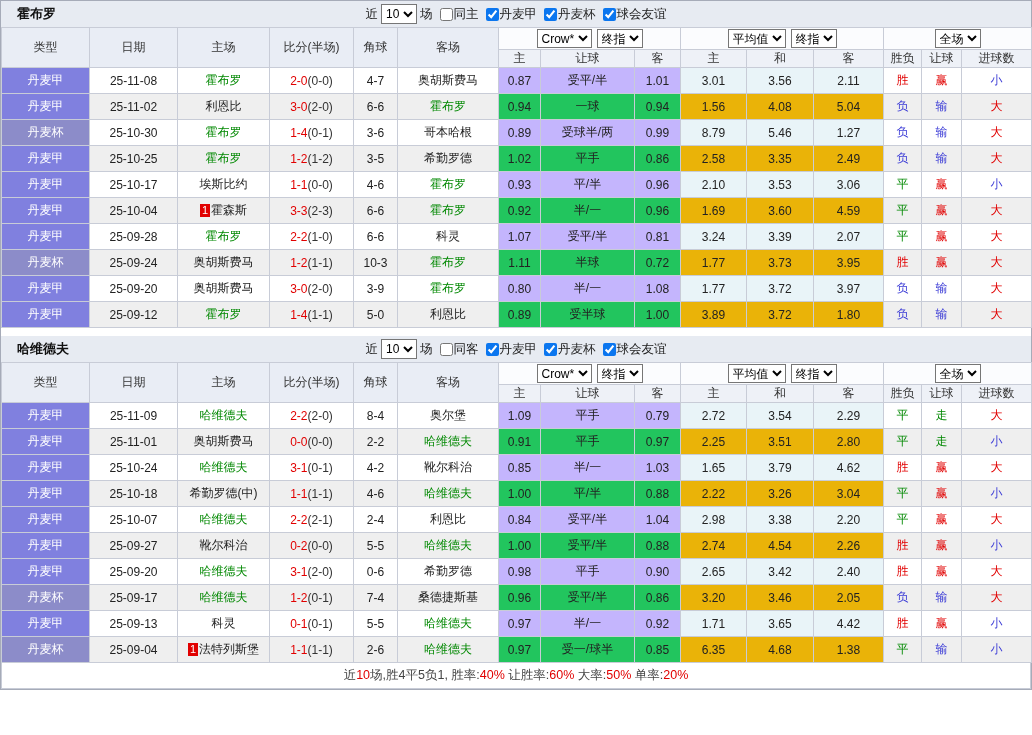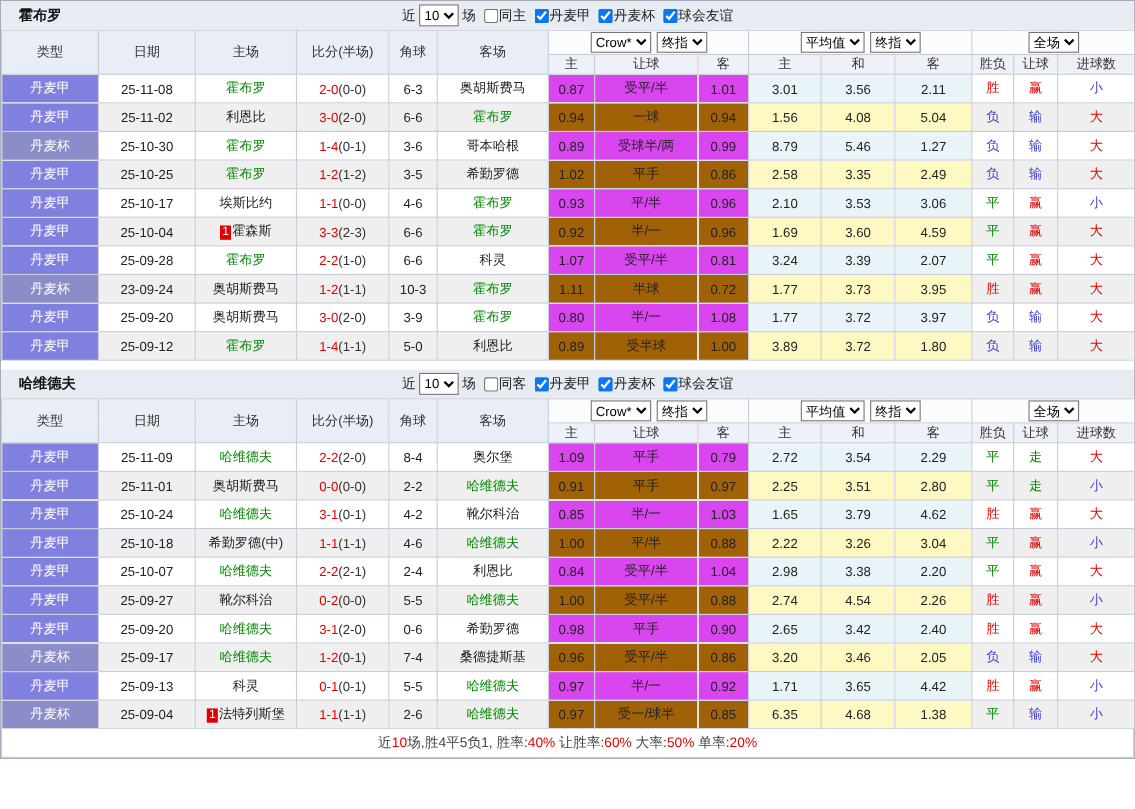--- a/index.html
+++ b/index.html
@@ -30,24 +30,24 @@
   thead td { background:#e9edf5; color:#333; }
   thead tr.hdr-top td { height:22px; }
   thead tr.hdr-sub td { height:15px; background:#eef1f7; }
   thead td.group-cell { background:#fbfcfe; }
   .group-cell .sel-wrap { display:flex; justify-content:center; align-items:center; gap:5px; }
   .group-cell select { font-size:12px; height:19px; background:#fff; border:1px solid #767676; }
 
   tr.odd td { background:#fff; }
   tr.even td { background:#efefef; }
   td.type-col { color:#fff; }
-  tr.odd td.crow-col { background:#d946ef; }
-  tr.even td.crow-col { background:#a16207; }
+  tr.odd td.crow-col { background:#c4b5fd; }
+  tr.even td.crow-col { background:#22c55e; }
   tr.odd td.avg-col { background:#e9f4f8; }
-  tr.even td.avg-col { background:#fef9c3; }
+  tr.even td.avg-col { background:#eab308; }
 
   td.team-col.focus { color:#008800; }
   .score { color:#e10000; }
   .half { color:#333; }
   .rank-badge { background:#e10000; color:#fff; font-size:11px; padding:0 2px; margin-right:1px; display:inline-block; line-height:13px; }
 
   .summary { height:26px; line-height:25px; text-align:center; font-size:12.5px; border:1px solid #c8ccd7; border-top:none; width:1030px; margin:0 auto; background:#fff; }
   .seg-dark { color:#444; }
   .seg-red { color:#e10000; }
 
@@ -132,21 +132,21 @@
           <td>让球</td>
           <td>进球数</td>
         </tr>
       </thead>
       <tbody>
             <tr class="odd">
               <td class="type-col" style="background: rgb(128, 128, 223);"><span>丹麦甲</span></td>
               <td class="date-col">25-11-08</td>
               <td class="team-col focus"><span>霍布罗</span></td>
               <td class="score-col"><span class="score">2-0</span><span class="half">(0-0)</span></td>
-              <td class="corner-col">6-3</td>
+              <td class="corner-col">4-7</td>
               <td class="team-col"><span>奥胡斯费马</span></td>
               <td class="crow-col">0.87</td>
               <td class="crow-col">受平/半</td>
               <td class="crow-col">1.01</td>
               <td class="avg-col">3.01</td>
               <td class="avg-col">3.56</td>
               <td class="avg-col">2.11</td>
               <td class="res-col" style="color: rgb(225, 0, 0);">胜</td>
               <td class="res-col" style="color: rgb(225, 0, 0);">赢</td>
               <td class="res-col" style="color: rgb(60, 60, 214);">小</td>
@@ -248,21 +248,21 @@
               <td class="crow-col">0.81</td>
               <td class="avg-col">3.24</td>
               <td class="avg-col">3.39</td>
               <td class="avg-col">2.07</td>
               <td class="res-col" style="color: rgb(0, 136, 0);">平</td>
               <td class="res-col" style="color: rgb(225, 0, 0);">赢</td>
               <td class="res-col" style="color: rgb(225, 0, 0);">大</td>
             </tr>
             <tr class="even">
               <td class="type-col" style="background: rgb(140, 140, 201);"><span>丹麦杯</span></td>
-              <td class="date-col">23-09-24</td>
+              <td class="date-col">25-09-24</td>
               <td class="team-col"><span>奥胡斯费马</span></td>
               <td class="score-col"><span class="score">1-2</span><span class="half">(1-1)</span></td>
               <td class="corner-col">10-3</td>
               <td class="team-col focus"><span>霍布罗</span></td>
               <td class="crow-col">1.11</td>
               <td class="crow-col">半球</td>
               <td class="crow-col">0.72</td>
               <td class="avg-col">1.77</td>
               <td class="avg-col">3.73</td>
               <td class="avg-col">3.95</td>

